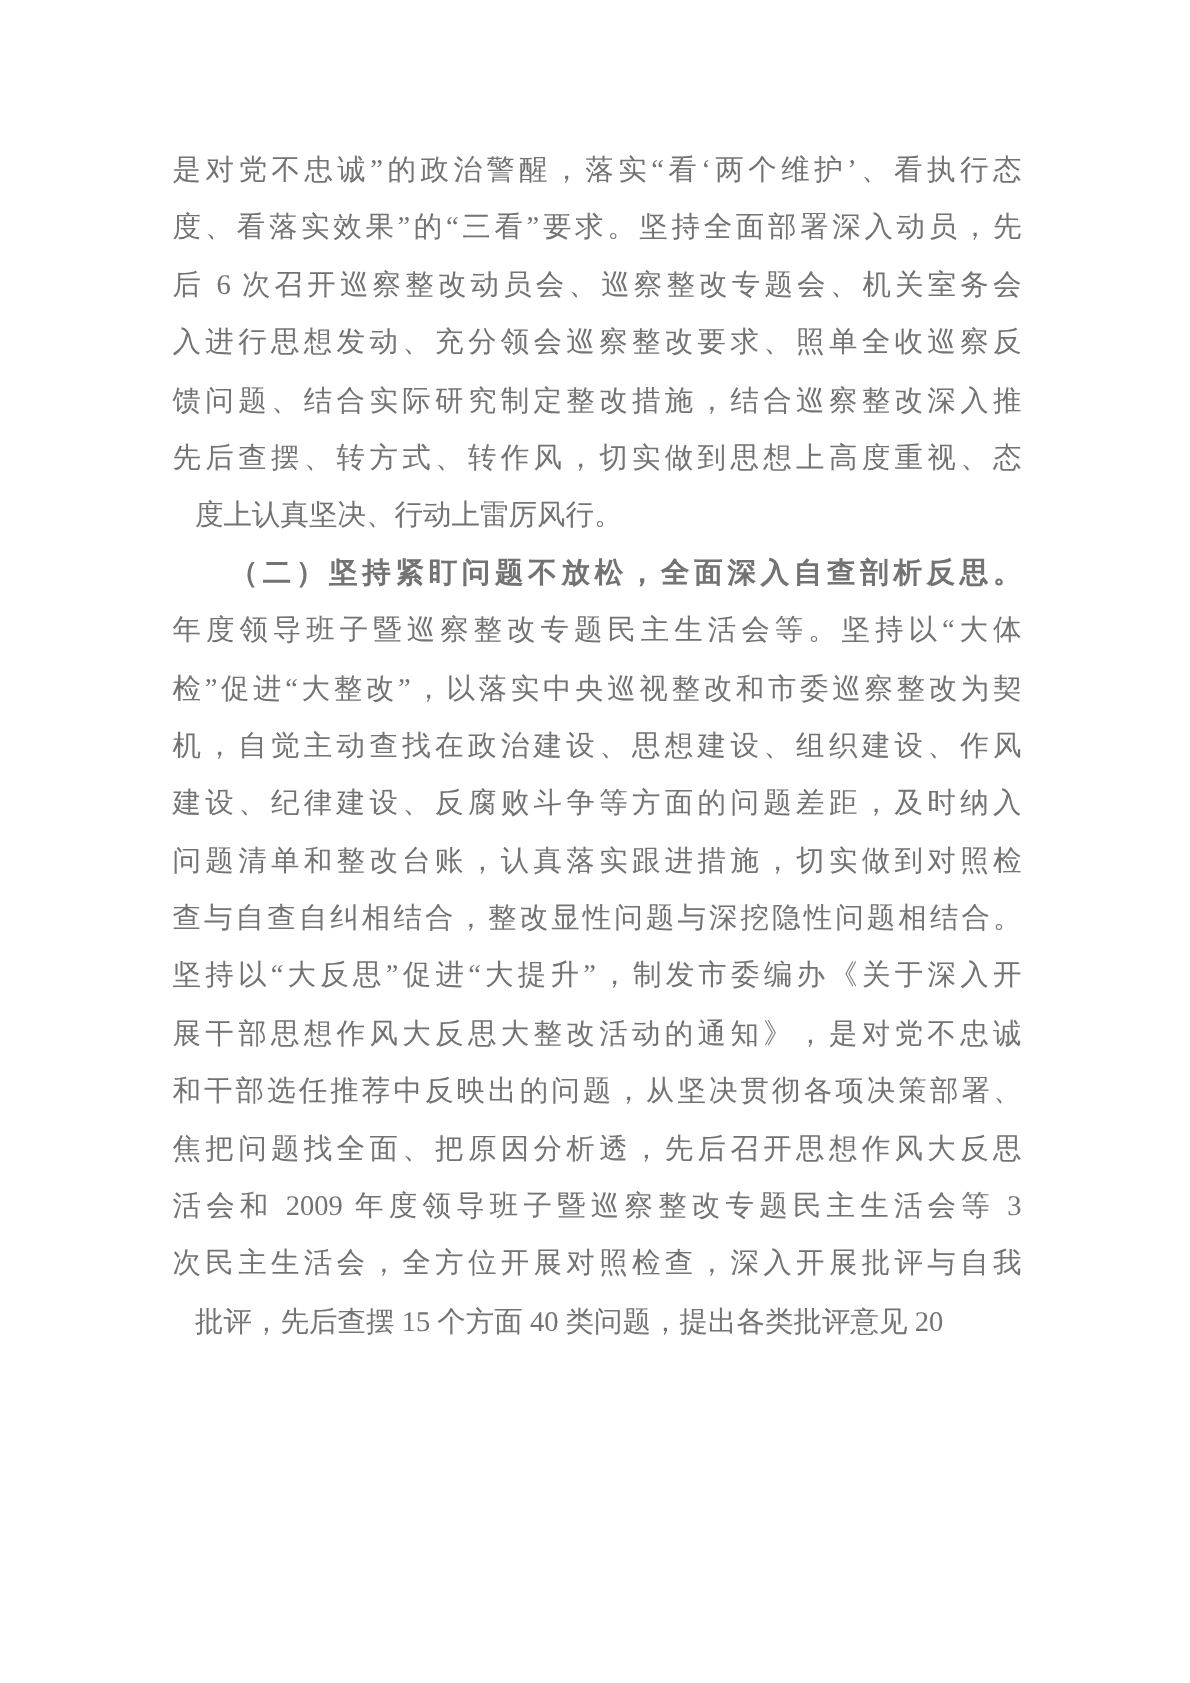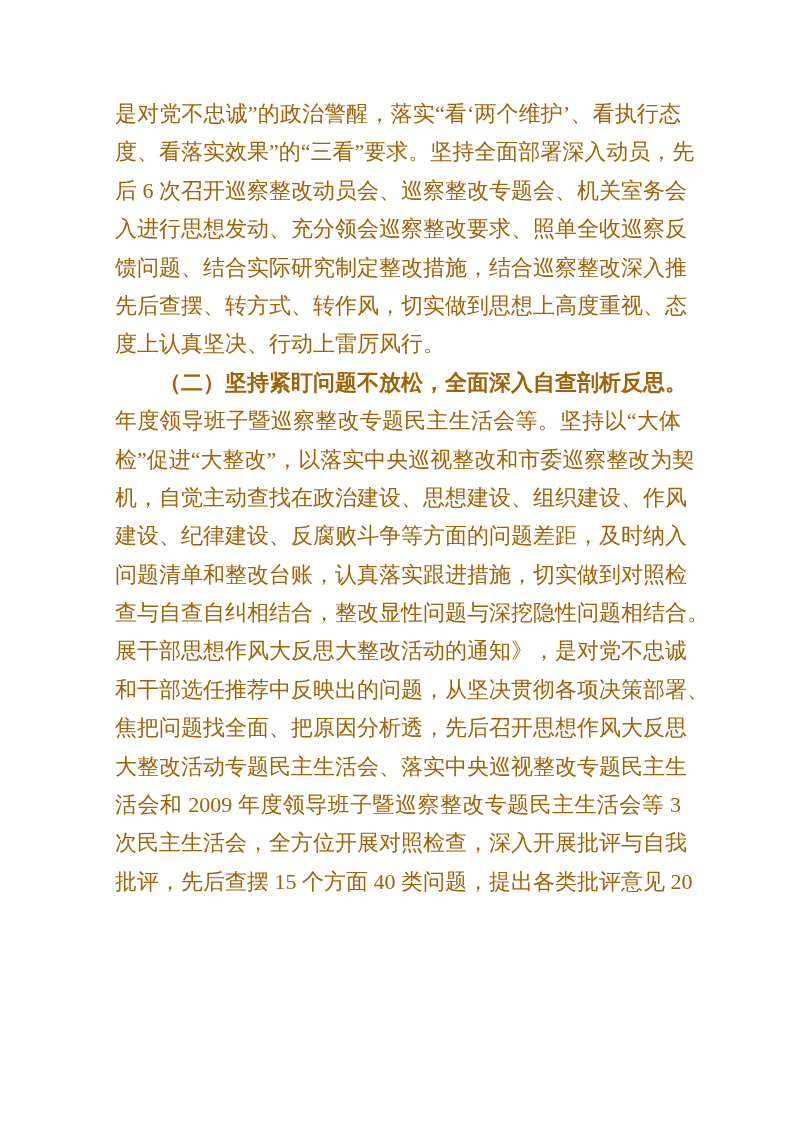--- a/index.html
+++ b/index.html
@@ -17,31 +17,32 @@
   }
   .text-block {
     position: absolute;
     left: 115px;
     top: 95px;
     width: 566px;
   }
   .line {
     height: 38.4px;
     line-height: 38.4px;
-    font-size: 22px;
-    color: #a16207;
+    font-size: 19px;
+    color: #737373;
     text-align: justify;
     text-align-last: justify;
     text-justify: inter-character;
     white-space: nowrap;
     overflow: visible;
     font-family: Liberation Serif, serif;
   }
   .line.no-justify {
     text-align-last: left;
+    margin-left: 15px;
   }
   .line.indent {
     text-indent: 2em;
   }
   .line.bold {
     font-weight: 700;
   }
 </style>
 </head>
 <body>
@@ -56,21 +57,21 @@
       <div class="line">馈问题、结合实际研究制定整改措施，结合巡察整改深入推</div>
       <div class="line">先后查摆、转方式、转作风，切实做到思想上高度重视、态</div>
       <div class="line no-justify">度上认真坚决、行动上雷厉风行。</div>
       <div class="line bold indent">（二）坚持紧盯问题不放松，全面深入自查剖析反思。</div>
       <div class="line">年度领导班子暨巡察整改专题民主生活会等。坚持以“大体</div>
       <div class="line">检”促进“大整改”，以落实中央巡视整改和市委巡察整改为契</div>
       <div class="line">机，自觉主动查找在政治建设、思想建设、组织建设、作风</div>
       <div class="line">建设、纪律建设、反腐败斗争等方面的问题差距，及时纳入</div>
       <div class="line">问题清单和整改台账，认真落实跟进措施，切实做到对照检</div>
       <div class="line">查与自查自纠相结合，整改显性问题与深挖隐性问题相结合。</div>
+      <div class="line">坚持以“大反思”促进“大提升”，制发市委编办《关于深入开</div>
       <div class="line">展干部思想作风大反思大整改活动的通知》，是对党不忠诚</div>
       <div class="line">和干部选任推荐中反映出的问题，从坚决贯彻各项决策部署、</div>
       <div class="line">焦把问题找全面、把原因分析透，先后召开思想作风大反思</div>
-      <div class="line">大整改活动专题民主生活会、落实中央巡视整改专题民主生</div>
       <div class="line">活会和 2009 年度领导班子暨巡察整改专题民主生活会等 3</div>
       <div class="line">次民主生活会，全方位开展对照检查，深入开展批评与自我</div>
       <div class="line no-justify">批评，先后查摆 15 个方面 40 类问题，提出各类批评意见 20</div>
     </div>
 </div>
 
 </body></html>

